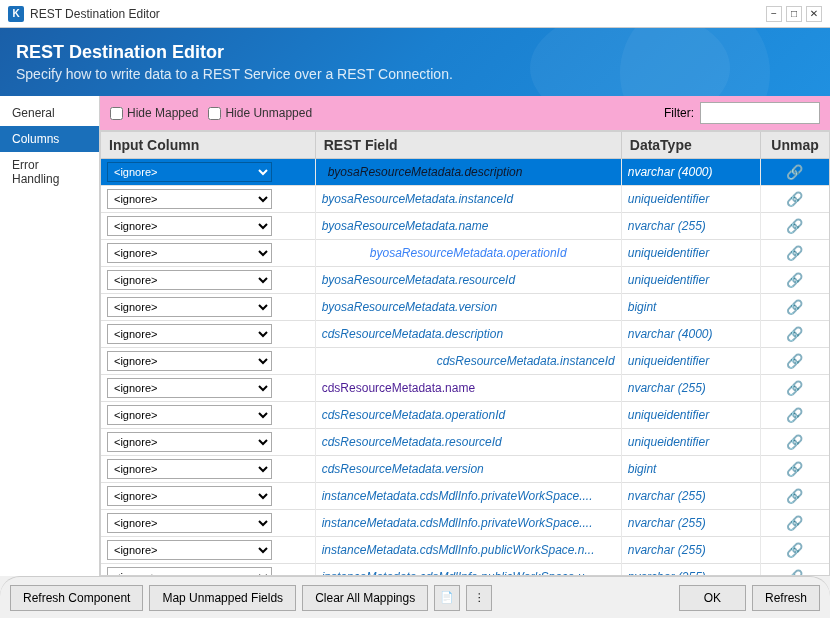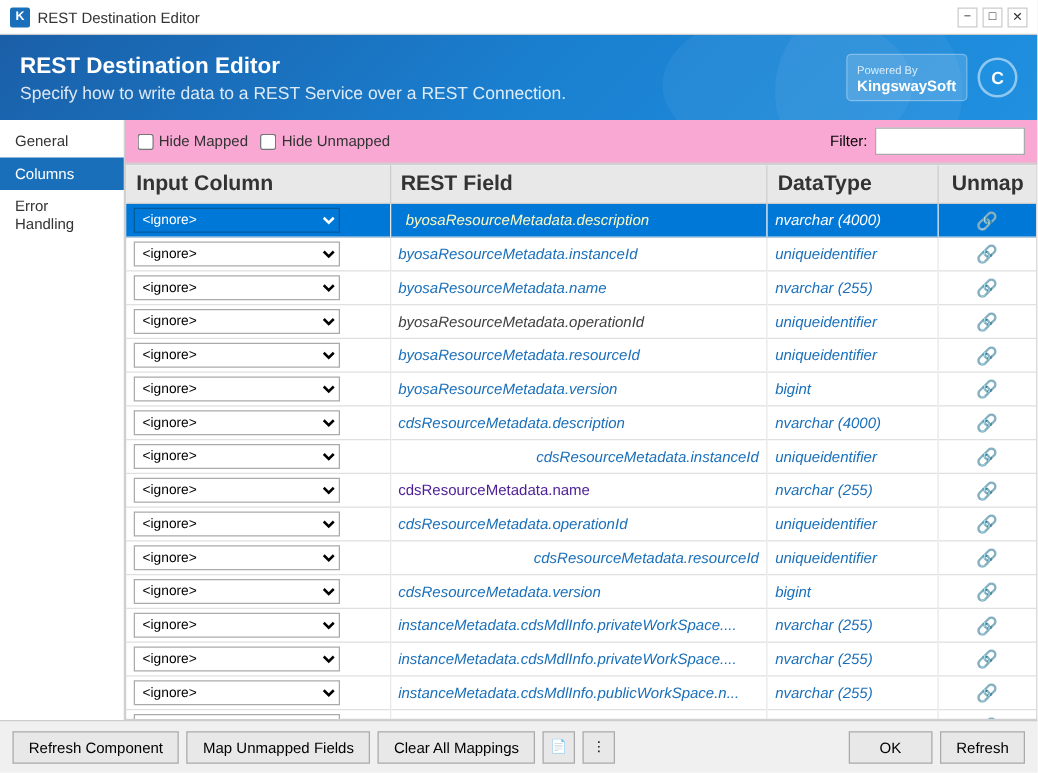--- a/index.html
+++ b/index.html
@@ -88,21 +88,21 @@
     .checkbox-group label { font-size: 12px; color: #333; }
     .filter-group { margin-left: auto; display: flex; align-items: center; gap: 6px; }
     .filter-input { border: 1px solid #aaa; padding: 2px 4px; font-size: 12px; width: 120px; height: 22px; }
 
     .table-container { flex: 1; overflow-y: auto; border: 1px solid #d0d0d0; margin: 0; }
     table { width: 100%; border-collapse: collapse; }
     thead tr { background: #e8e8e8; }
     thead th {
       padding: 5px 8px;
       text-align: left;
-      font-size: 17px;
+      font-size: 14px;
       font-weight: 600;
       color: #333;
       border-bottom: 1px solid #ccc;
       border-right: 1px solid #ccc;
     }
     thead th:last-child { border-right: none; }
     tbody tr { border-bottom: 1px solid #e0e0e0; }
     tbody tr.selected { background: #0078d7; }
     tbody tr.selected td { color: white; }
     tbody td { padding: 3px 6px; font-size: 12px; border-right: 1px solid #e8e8e8; }
@@ -137,20 +137,21 @@
     .selected .unmap-icon { color: white; }
 
     .bottom-bar {
       background: #f0f0f0;
       border-top: 1px solid #ccc;
       display: flex;
       align-items: center;
       padding: 6px 10px;
       gap: 6px;
       height: 42px;
+      border-radius: 20px;
     }
     .bottom-btn {
       padding: 4px 12px;
       font-size: 12px;
       border: 1px solid #aaa;
       background: #e8e8e8;
       cursor: pointer;
       height: 26px;
     }
     .icon-btn {
@@ -182,29 +183,20 @@
     <div class="title-bar-btn">−</div>
     <div class="title-bar-btn">□</div>
     <div class="title-bar-btn close">✕</div>
   </div>
 </div>
 
 <div class="header-banner">
   <div class="header-text">
     <h1>REST Destination Editor</h1>
     <p>Specify how to write data to a REST Service over a REST Connection.</p>
-  </div>
-  <div class="header-logo">
-    <div class="logo-box">
-      <div>
-        <span style="color:rgba(255,255,255,0.8);font-size:9px;">Powered By</span>
-        <div style="color:white;font-size:12px;font-weight:bold;">KingswaySoft</div>
-      </div>
-    </div>
-    <div class="logo-icon">C</div>
   </div>
 </div>
 
 <div class="main-content">
 
   <div class="sidebar">
     <div class="sidebar-item">General</div>
     <div class="sidebar-item active">Columns</div>
     <div class="sidebar-item">Error Handling</div>
   </div>
@@ -236,21 +228,21 @@
             <th class="unmap-col">Unmap</th>
           </tr>
         </thead>
         <tbody id="table-body">
         <tr class="selected">
               <td class="input-col">
                 <div class="dropdown-cell">
                   <select><option>&lt;ignore&gt;</option></select>
                 </div>
               </td>
-              <td class="rest-field-col" style="font-style: italic; color: #fef9c3; padding-left: 12px;">byosaResourceMetadata.description</td>
+              <td class="rest-field-col" style="font-style: italic; color: #0f172a; padding-left: 12px;">byosaResourceMetadata.description</td>
               <td class="datatype-col" style="font-style: italic; color: white;">nvarchar (4000)</td>
               <td class="unmap-col">
                 <div class="unmap-btn">
                   <span class="unmap-icon">🔗</span>
                 </div>
               </td>
             </tr>
             <tr>
               <td class="input-col">
                 <div class="dropdown-cell">
@@ -278,21 +270,21 @@
                   <span class="unmap-icon">🔗</span>
                 </div>
               </td>
             </tr>
             <tr>
               <td class="input-col">
                 <div class="dropdown-cell">
                   <select><option>&lt;ignore&gt;</option></select>
                 </div>
               </td>
-              <td class="rest-field-col" style="font-style: italic; color: #404040;">byosaResourceMetadata.operationId</td>
+              <td class="rest-field-col" style="font-style: italic; color: #3b82f6; text-align: center;">byosaResourceMetadata.operationId</td>
               <td class="datatype-col" style="font-style: italic; color: rgb(26, 111, 186);">uniqueidentifier</td>
               <td class="unmap-col">
                 <div class="unmap-btn">
                   <span class="unmap-icon">🔗</span>
                 </div>
               </td>
             </tr>
             <tr>
               <td class="input-col">
                 <div class="dropdown-cell">
@@ -376,21 +368,21 @@
                   <span class="unmap-icon">🔗</span>
                 </div>
               </td>
             </tr>
             <tr>
               <td class="input-col">
                 <div class="dropdown-cell">
                   <select><option>&lt;ignore&gt;</option></select>
                 </div>
               </td>
-              <td class="rest-field-col" style="font-style: italic; color: rgb(26, 111, 186); text-align: right;">cdsResourceMetadata.resourceId</td>
+              <td class="rest-field-col" style="font-style: italic; color: rgb(26, 111, 186);">cdsResourceMetadata.resourceId</td>
               <td class="datatype-col" style="font-style: italic; color: rgb(26, 111, 186);">uniqueidentifier</td>
               <td class="unmap-col">
                 <div class="unmap-btn">
                   <span class="unmap-icon">🔗</span>
                 </div>
               </td>
             </tr>
             <tr>
               <td class="input-col">
                 <div class="dropdown-cell">

